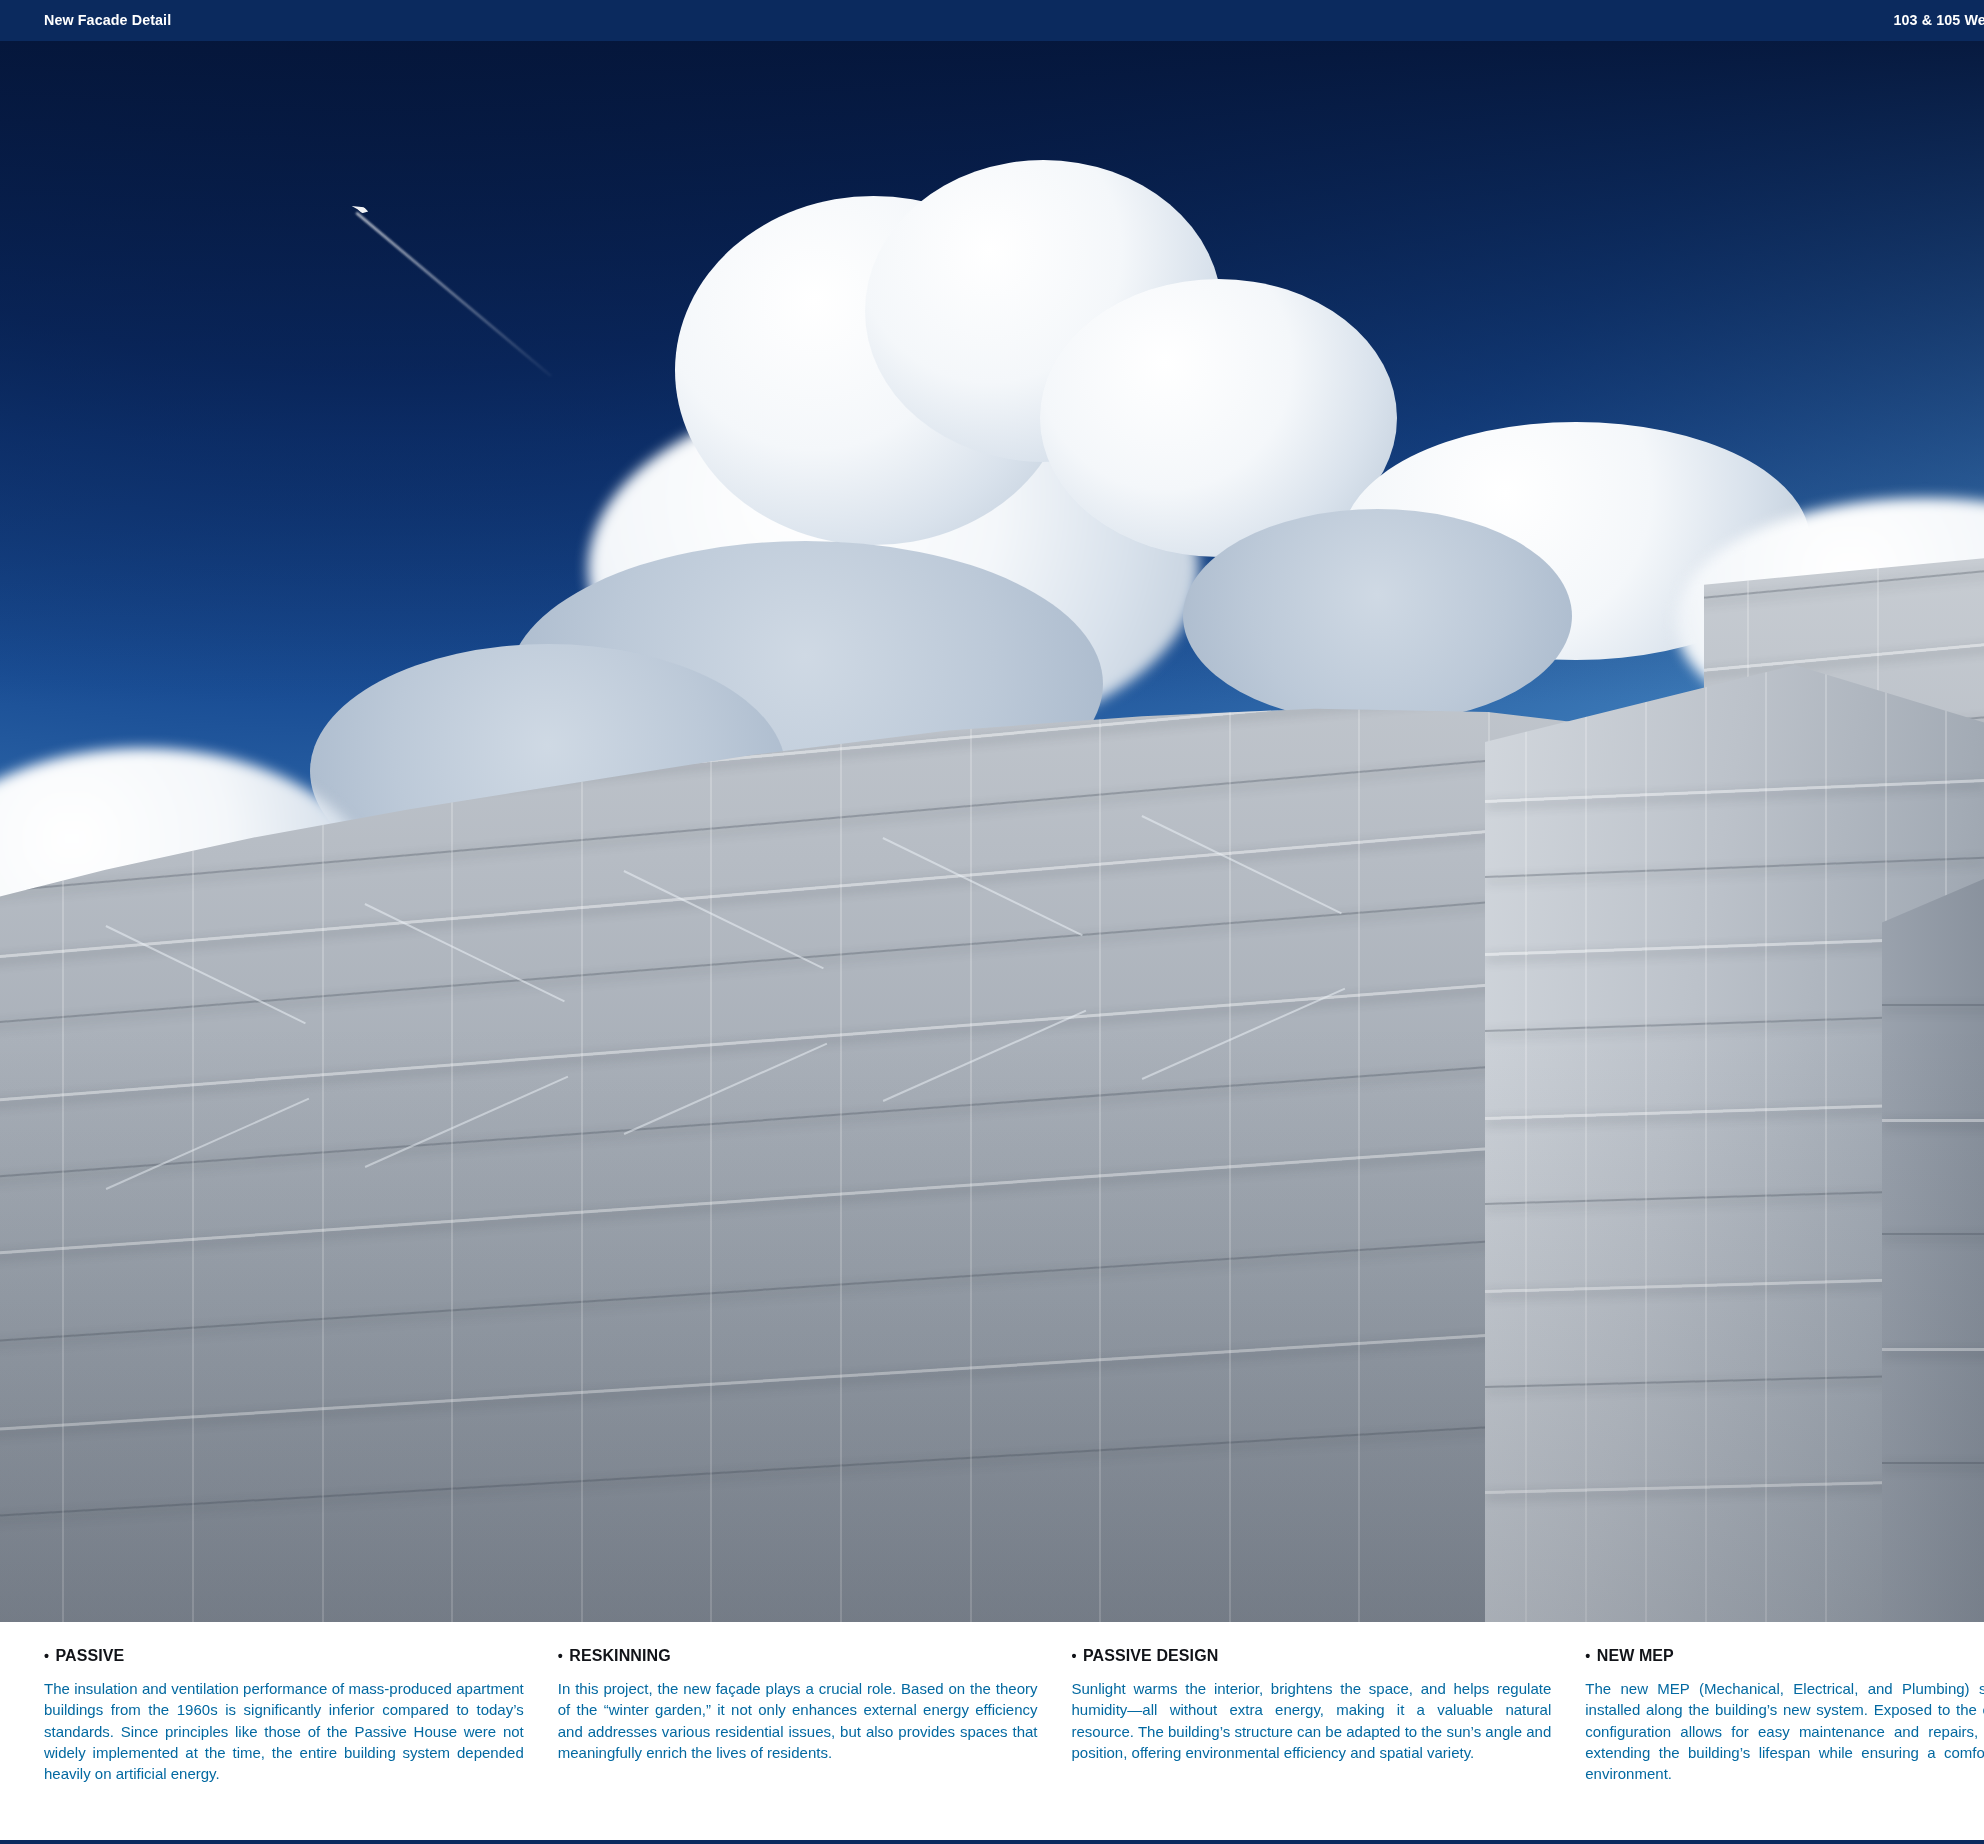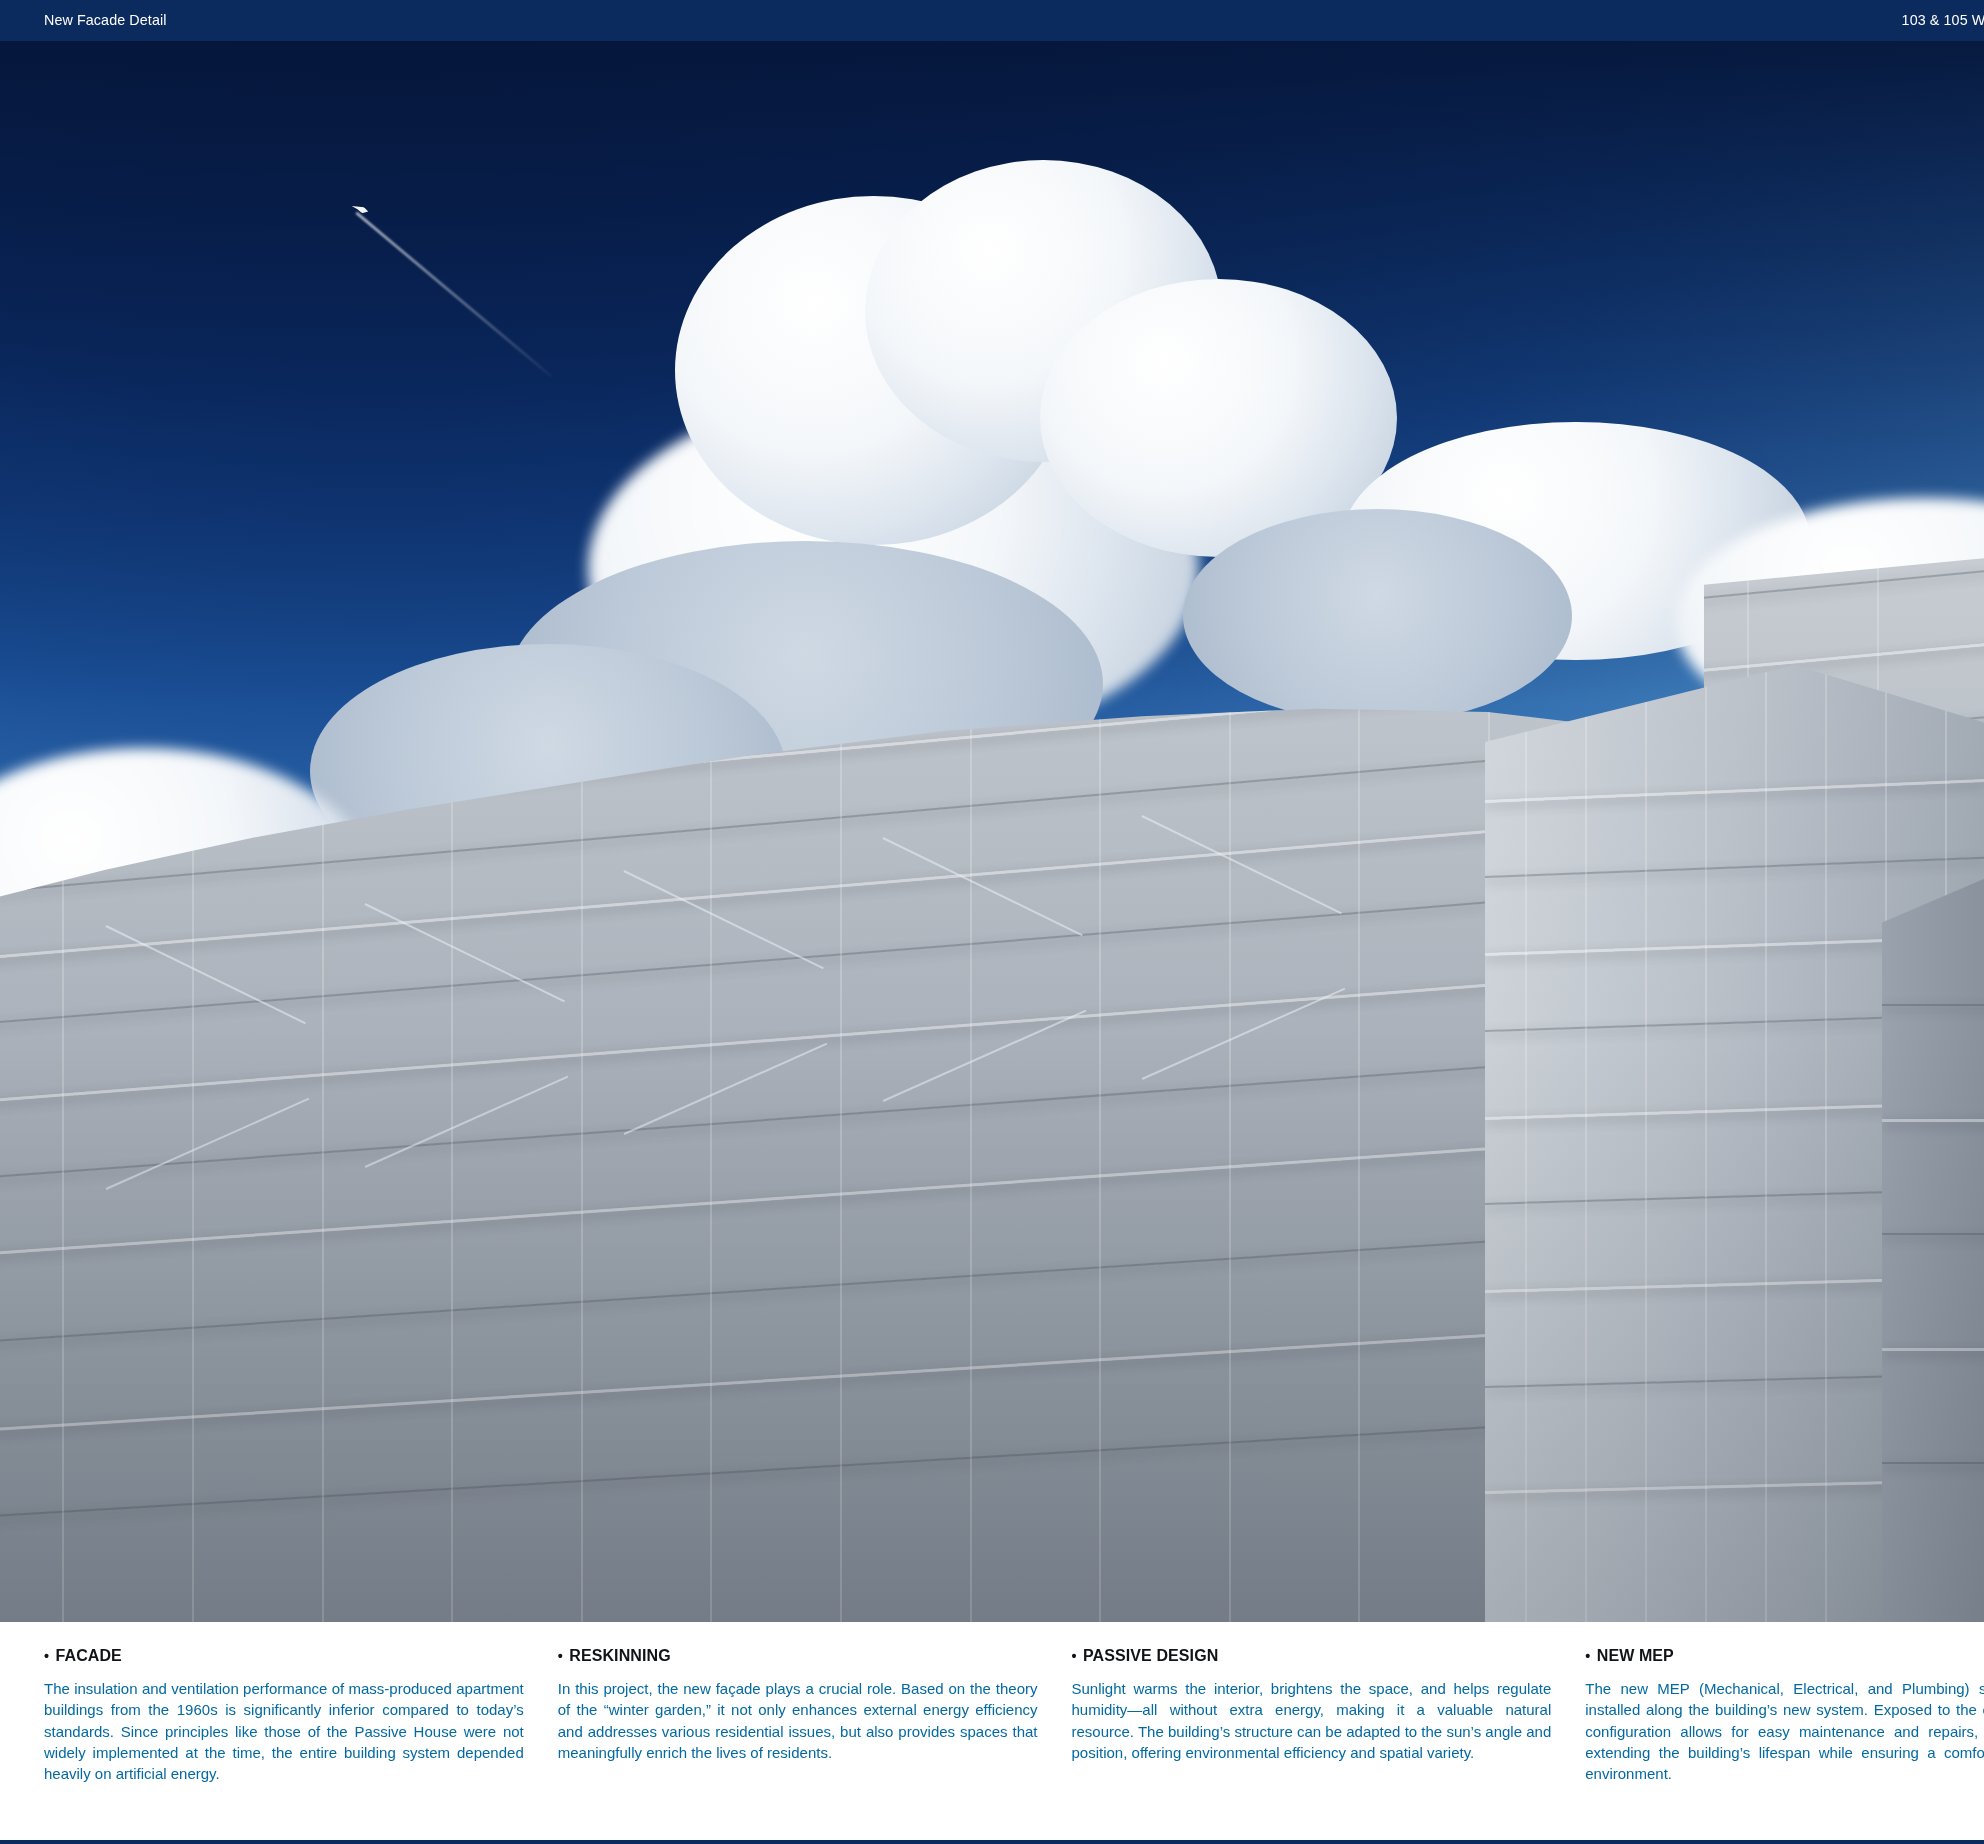--- a/index.html
+++ b/index.html
@@ -30,20 +30,21 @@
     align-items: center;
     justify-content: space-between;
     padding: 0 44px;
     z-index: 5;
   }
   .header-left, .header-right {
     font-size: 14.3px;
     letter-spacing: 0.1px;
     line-height: 1;
     white-space: nowrap;
+    font-weight: bold;
   }
 
   
   .hero {
     position: relative;
     flex: 1 1 auto;
     overflow: hidden;
     background: #0a2a63;
   }
   .sky {
@@ -314,21 +315,21 @@
     </div>
 
     <div class="hero-shade"></div>
   </div>
 
   <div class="captions">
 
     <div class="col">
       <div class="col-title">
         <span class="bullet">•</span>
-        <span>FACADE</span>
+        <span>PASSIVE</span>
       </div>
       <div class="col-body">The insulation and ventilation performance of mass-produced apartment buildings from the 1960s is significantly inferior compared to today’s standards. Since principles like those of the Passive House were not widely implemented at the time, the entire building system depended heavily on artificial energy.</div>
     </div>
 
     <div class="col">
       <div class="col-title">
         <span class="bullet">•</span>
         <span>RESKINNING</span>
       </div>
       <div class="col-body">In this project, the new façade plays a crucial role. Based on the theory of the “winter garden,” it not only enhances external energy efficiency and addresses various residential issues, but also provides spaces that meaningfully enrich the lives of residents.</div>

